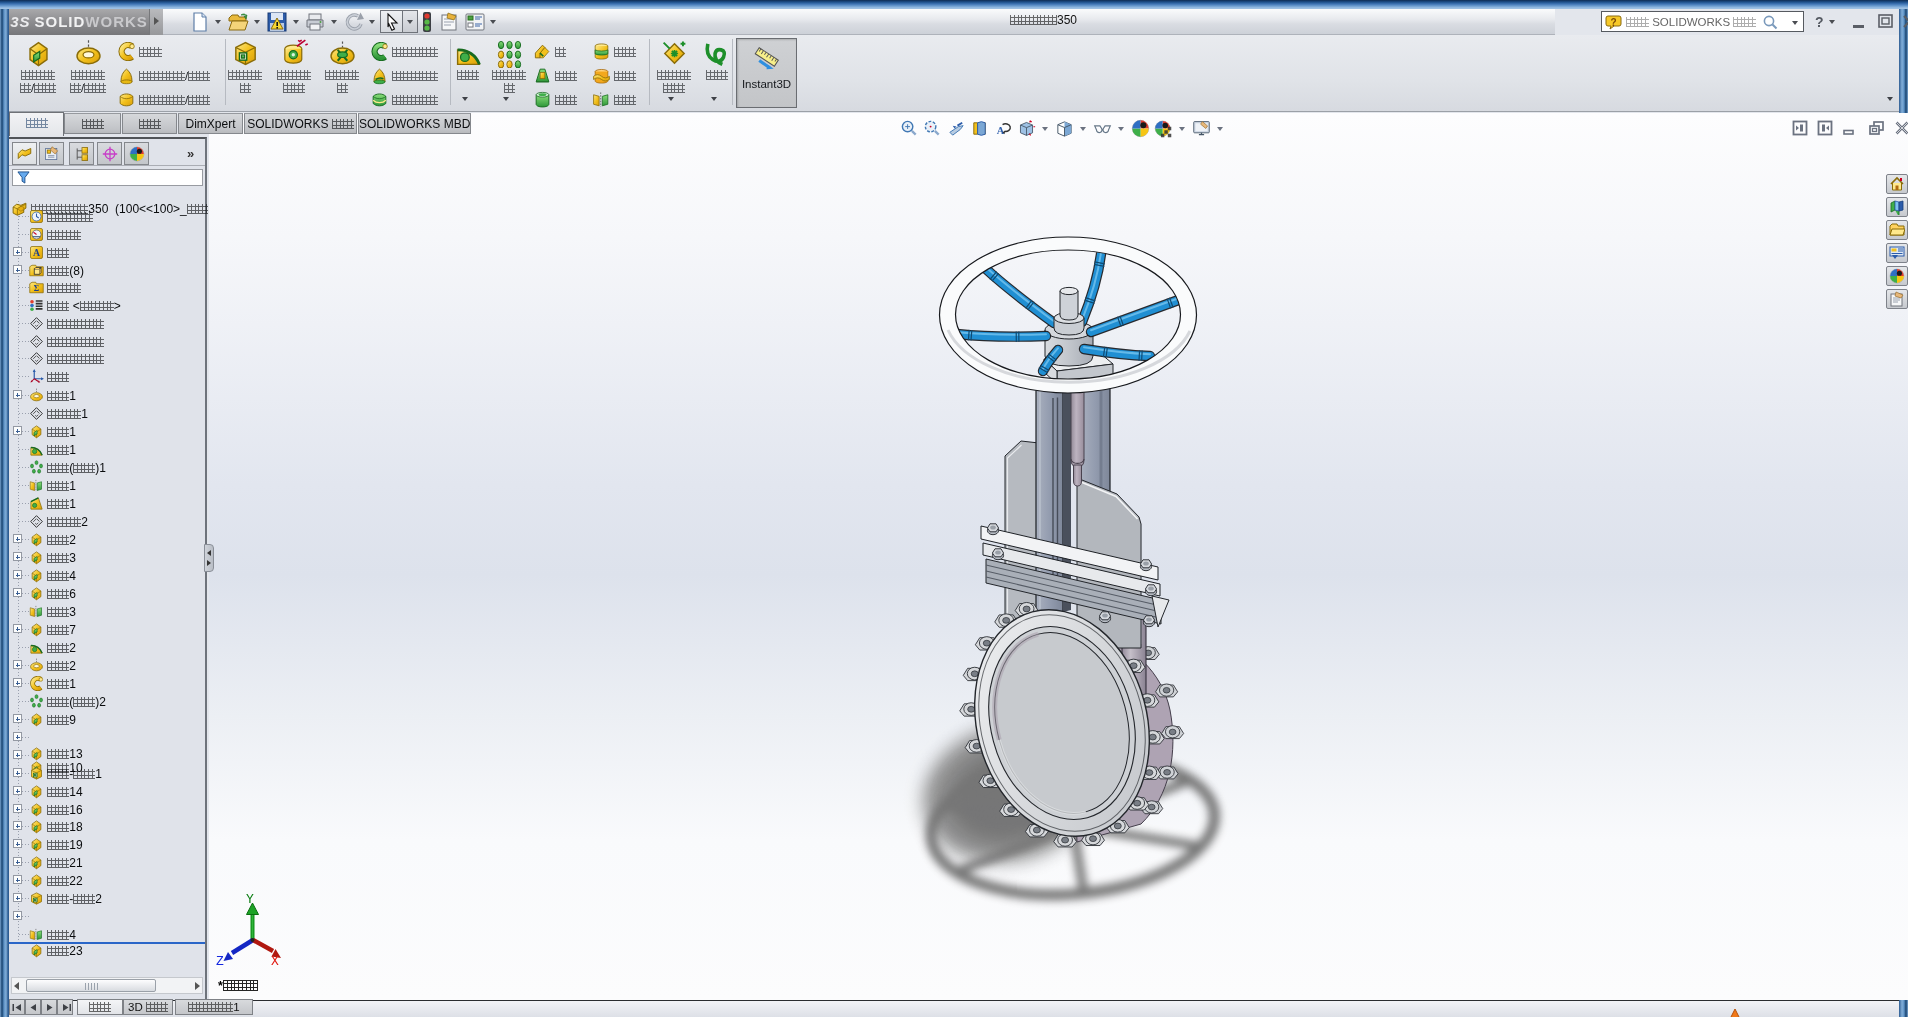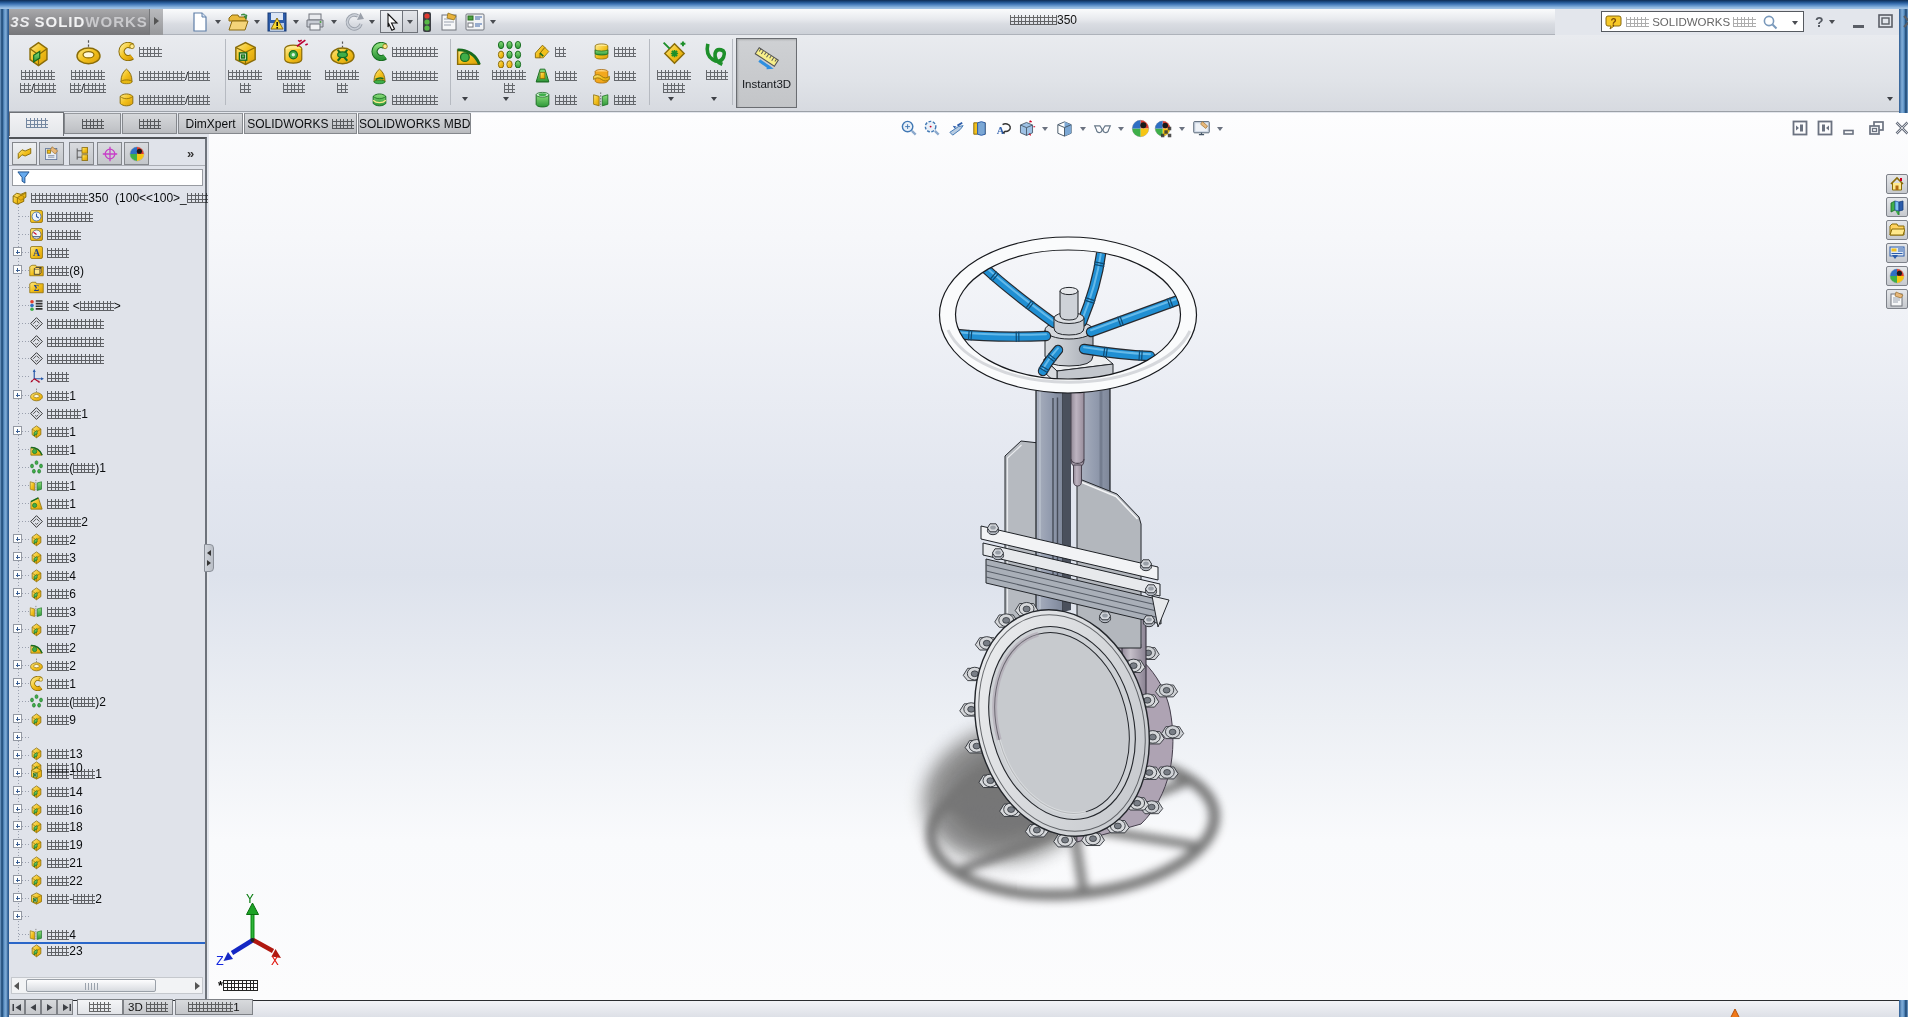--- a/index.html
+++ b/index.html
@@ -880,21 +880,21 @@
         <i style="position:absolute;left:10px;top:585px;width:10px;height:1px;background-image:repeating-linear-gradient(90deg,#9aa0ae 0 1px,transparent 1px 3px)"></i>
         <i style="position:absolute;left:10px;top:603px;width:10px;height:1px;background-image:repeating-linear-gradient(90deg,#9aa0ae 0 1px,transparent 1px 3px)"></i>
         <i style="position:absolute;left:10px;top:621px;width:10px;height:1px;background-image:repeating-linear-gradient(90deg,#9aa0ae 0 1px,transparent 1px 3px)"></i>
         <i style="position:absolute;left:10px;top:638px;width:10px;height:1px;background-image:repeating-linear-gradient(90deg,#9aa0ae 0 1px,transparent 1px 3px)"></i>
         <i style="position:absolute;left:10px;top:656px;width:10px;height:1px;background-image:repeating-linear-gradient(90deg,#9aa0ae 0 1px,transparent 1px 3px)"></i>
         <i style="position:absolute;left:10px;top:674px;width:10px;height:1px;background-image:repeating-linear-gradient(90deg,#9aa0ae 0 1px,transparent 1px 3px)"></i>
         <i style="position:absolute;left:10px;top:692px;width:10px;height:1px;background-image:repeating-linear-gradient(90deg,#9aa0ae 0 1px,transparent 1px 3px)"></i>
         <i style="position:absolute;left:10px;top:710px;width:10px;height:1px;background-image:repeating-linear-gradient(90deg,#9aa0ae 0 1px,transparent 1px 3px)"></i>
         <i style="position:absolute;left:10px;top:728px;width:10px;height:1px;background-image:repeating-linear-gradient(90deg,#9aa0ae 0 1px,transparent 1px 3px)"></i>
         <i style="position:absolute;left:10px;top:746px;width:10px;height:1px;background-image:repeating-linear-gradient(90deg,#9aa0ae 0 1px,transparent 1px 3px)"></i>
-<div class="ti" style="left:2px;top:1px"><svg width="17" height="17" style="vertical-align:-4px">
+<div class="ti" style="left:2px;top:12px"><svg width="17" height="17" style="vertical-align:-4px">
             <use href="#t-prt"></use>
           </svg> <span class="z" style="width:57px"></span>350&nbsp; (100&lt;&lt;100&gt;_<span class="z" style="width:21px"></span></div>
 <div class="ti" style="left:20px;top:21px"><svg width="15" height="15">
             <use href="#t-hist"></use>
           </svg> <span class="z" style="width:46px"></span></div>
 <div class="ti" style="left:20px;top:39px"><svg width="15" height="15">
             <use href="#t-sens"></use>
           </svg> <span class="z" style="width:34px"></span></div>
 <div class="ti" style="left:20px;top:57px"><svg width="15" height="15">
             <use href="#t-ann"></use>

